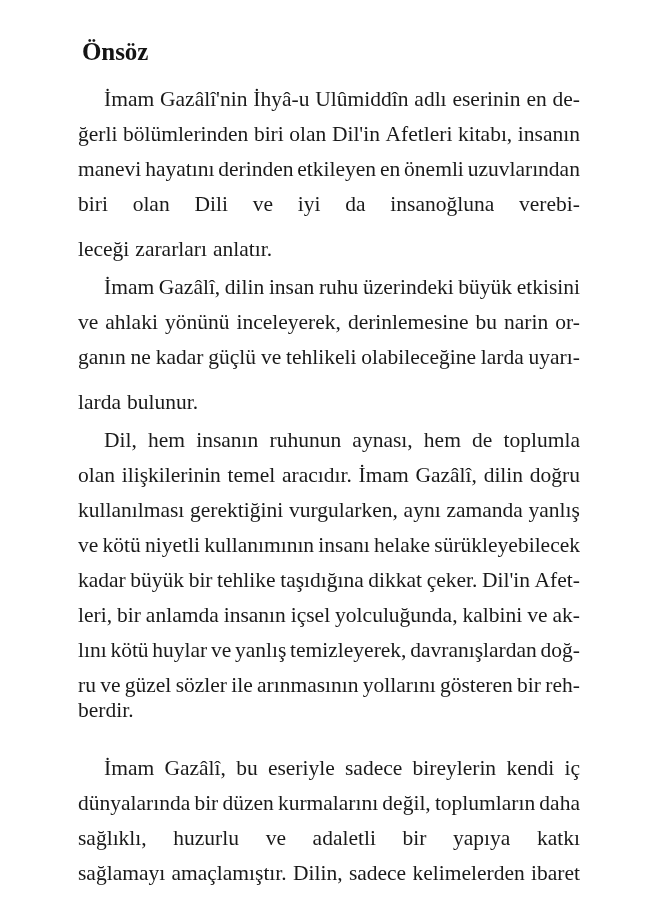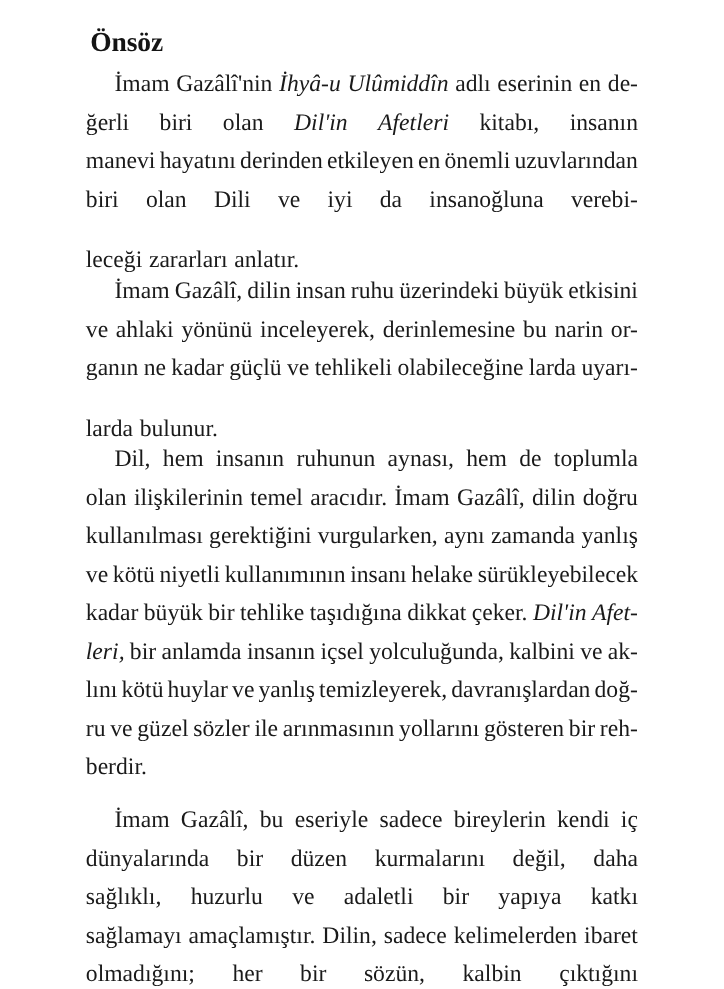--- a/index.html
+++ b/index.html
@@ -24,21 +24,21 @@
     position: absolute;
     left: 78px;
     top: 22px;
     width: 502px;
   }
   .heading {
     font-size: 25px;
     font-weight: bold;
     line-height: 1.0;
     letter-spacing: -0.1px;
-    margin: 4px 0 13px 4px;
+    margin: 17px 0 13px 4px;
     color: #141414;
   }
   .para {
     margin: 0;
     padding: 0;
   }
   .para + .para {
     margin-top: 13px;
   }
   
@@ -46,52 +46,52 @@
     display: flex;
     width: 502px;
     height: 35px;
     align-items: baseline;
     font-size: 21.5px;
     white-space: pre;
   }
   
   .ln.just {
     justify-content: space-between;
+    align-items: flex-end;
   }
   
   .ln.last {
     justify-content: flex-start;
     text-align: right;
   }
   .ln.last .w + .w {
     margin-left: 0.28em;
     margin-top: 20px;
   }
   
   .ln.indent {
     padding-left: 26px;
     width: 476px;
   }
   .w {
     display: inline-block;
   }
   .it {
-    font-style: italic;
   }
 </style>
 </head>
 <body>
 
 <div class="page">
   <div class="content">
     <h1 class="heading">Önsöz</h1>
     <div id="paragraphs">
         <div class="para">
           <div class="ln just indent"><span class="w">İmam</span><span class="w">Gazâlî'nin</span><span class="w it">İhyâ-u</span><span class="w it">Ulûmiddîn</span><span class="w">adlı</span><span class="w">eserinin</span><span class="w">en</span><span class="w">de-</span></div>
-          <div class="ln just"><span class="w">ğerli</span><span class="w">biri</span><span class="w">olan</span><span class="w it">Dil'in</span><span class="w it">Afetleri</span><span class="w">kitabı,</span><span class="w">insanın</span></div>
+          <div class="ln just"><span class="w">ğerli</span><span class="w">bölümlerinden</span><span class="w">biri</span><span class="w">olan</span><span class="w it">Dil'in</span><span class="w it">Afetleri</span><span class="w">kitabı,</span><span class="w">insanın</span></div>
           <div class="ln just"><span class="w">manevi</span><span class="w">hayatını</span><span class="w">derinden</span><span class="w">etkileyen</span><span class="w">en</span><span class="w">önemli</span><span class="w">uzuvlarından</span></div>
           <div class="ln just"><span class="w">biri</span><span class="w">olan</span><span class="w">Dili</span><span class="w">ve</span><span class="w">iyi</span><span class="w">da</span><span class="w">insanoğluna</span><span class="w">verebi-</span></div>
           <div class="ln last"><span class="w">leceği</span><span class="w">zararları</span><span class="w">anlatır.</span></div>
         </div>
         <div class="para">
           <div class="ln just indent"><span class="w">İmam</span><span class="w">Gazâlî,</span><span class="w">dilin</span><span class="w">insan</span><span class="w">ruhu</span><span class="w">üzerindeki</span><span class="w">büyük</span><span class="w">etkisini</span></div>
           <div class="ln just"><span class="w">ve</span><span class="w">ahlaki</span><span class="w">yönünü</span><span class="w">inceleyerek,</span><span class="w">derinlemesine</span><span class="w">bu</span><span class="w">narin</span><span class="w">or-</span></div>
           <div class="ln just"><span class="w">ganın</span><span class="w">ne</span><span class="w">kadar</span><span class="w">güçlü</span><span class="w">ve</span><span class="w">tehlikeli</span><span class="w">olabileceğine</span><span class="w">larda</span><span class="w">uyarı-</span></div>
           <div class="ln last"><span class="w">larda</span><span class="w">bulunur.</span></div>
         </div>
@@ -101,20 +101,20 @@
           <div class="ln just"><span class="w">kullanılması</span><span class="w">gerektiğini</span><span class="w">vurgularken,</span><span class="w">aynı</span><span class="w">zamanda</span><span class="w">yanlış</span></div>
           <div class="ln just"><span class="w">ve</span><span class="w">kötü</span><span class="w">niyetli</span><span class="w">kullanımının</span><span class="w">insanı</span><span class="w">helake</span><span class="w">sürükleyebilecek</span></div>
           <div class="ln just"><span class="w">kadar</span><span class="w">büyük</span><span class="w">bir</span><span class="w">tehlike</span><span class="w">taşıdığına</span><span class="w">dikkat</span><span class="w">çeker.</span><span class="w it">Dil'in</span><span class="w it">Afet-</span></div>
           <div class="ln just"><span class="w it">leri,</span><span class="w">bir</span><span class="w">anlamda</span><span class="w">insanın</span><span class="w">içsel</span><span class="w">yolculuğunda,</span><span class="w">kalbini</span><span class="w">ve</span><span class="w">ak-</span></div>
           <div class="ln just"><span class="w">lını</span><span class="w">kötü</span><span class="w">huylar</span><span class="w">ve</span><span class="w">yanlış</span><span class="w">temizleyerek,</span><span class="w">davranışlardan</span><span class="w">doğ-</span></div>
           <div class="ln just"><span class="w">ru</span><span class="w">ve</span><span class="w">güzel</span><span class="w">sözler</span><span class="w">ile</span><span class="w">arınmasının</span><span class="w">yollarını</span><span class="w">gösteren</span><span class="w">bir</span><span class="w">reh-</span></div>
           <div class="ln last"><span class="w">berdir.</span></div>
         </div>
         <div class="para">
           <div class="ln just indent"><span class="w">İmam</span><span class="w">Gazâlî,</span><span class="w">bu</span><span class="w">eseriyle</span><span class="w">sadece</span><span class="w">bireylerin</span><span class="w">kendi</span><span class="w">iç</span></div>
-          <div class="ln just"><span class="w">dünyalarında</span><span class="w">bir</span><span class="w">düzen</span><span class="w">kurmalarını</span><span class="w">değil,</span><span class="w">daha</span></div>
+          <div class="ln just"><span class="w">dünyalarında</span><span class="w">bir</span><span class="w">düzen</span><span class="w">kurmalarını</span><span class="w">değil,</span><span class="w">toplumların</span><span class="w">daha</span></div>
           <div class="ln just"><span class="w">sağlıklı,</span><span class="w">huzurlu</span><span class="w">ve</span><span class="w">adaletli</span><span class="w">bir</span><span class="w">yapıya</span><span class="w">katkı</span></div>
           <div class="ln just"><span class="w">sağlamayı</span><span class="w">amaçlamıştır.</span><span class="w">Dilin,</span><span class="w">sadece</span><span class="w">kelimelerden</span><span class="w">ibaret</span></div>
           <div class="ln just"><span class="w">olmadığını;</span><span class="w">her</span><span class="w">bir</span><span class="w">sözün,</span><span class="w">kalbin</span><span class="w">çıktığını</span></div>
         </div>
       </div>
   </div>
 </div>
 
 </body></html>

